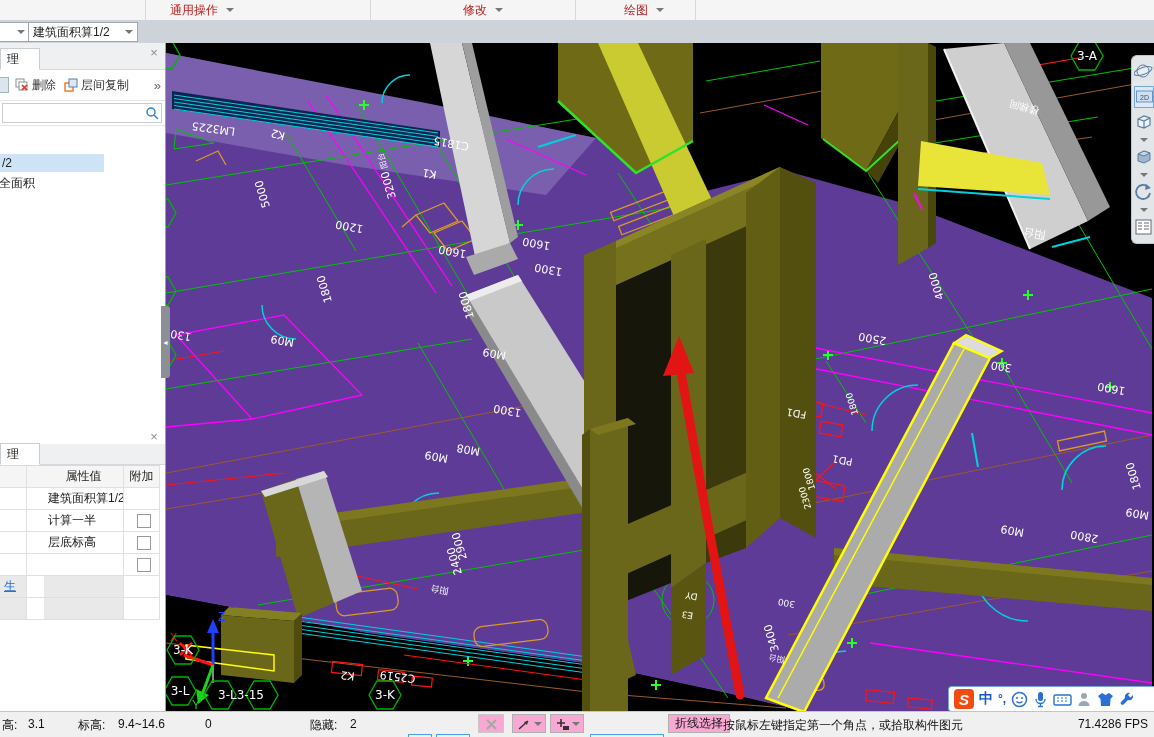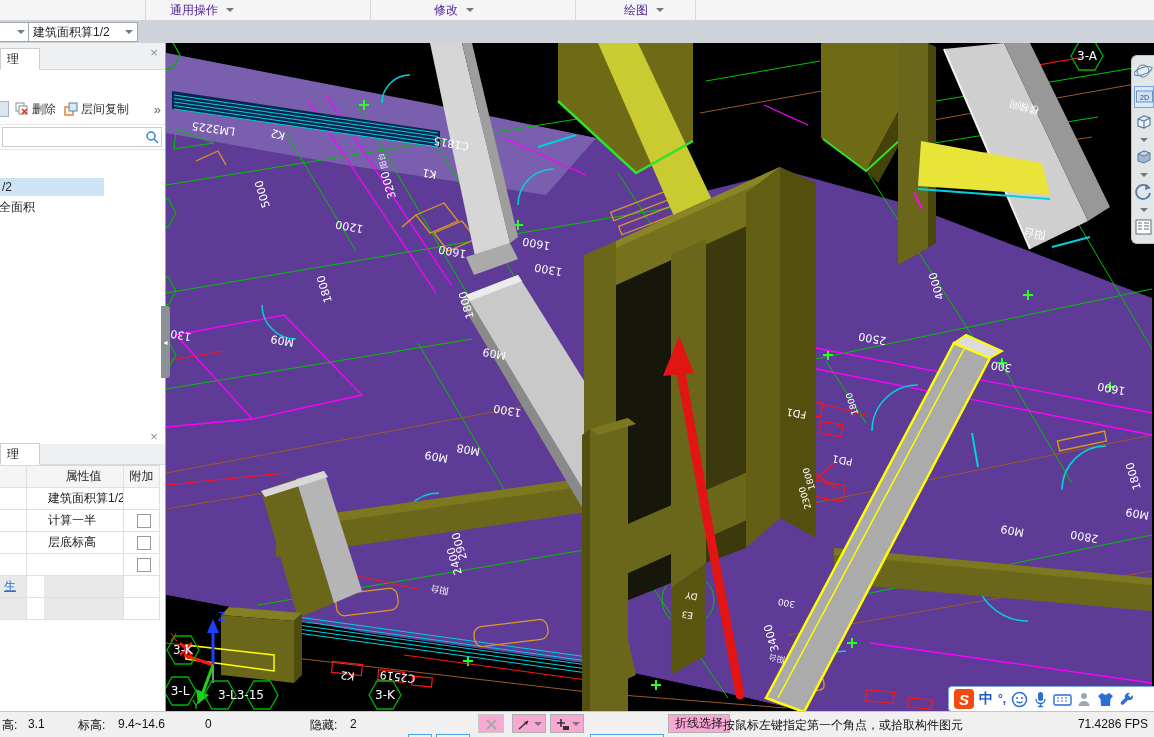--- a/index.html
+++ b/index.html
@@ -1,31 +1,31 @@
 <!DOCTYPE html>
 <html><head>
 <meta charset="utf-8">
 <style>
   html,body{margin:0;padding:0;background:#444;}
   .app{position:relative;width:1154px;height:737px;overflow:hidden;background:#000;
        font-family:"Liberation Sans","DejaVu Sans",sans-serif;font-size:12px;color:#222;}
   
   .menubar{position:absolute;top:0;left:0;right:0;height:20px;background:#f5f5f5;border-bottom:1px solid #dcdcdc;}
-  .menu-item{position:absolute;top:0;height:20px;display:flex;align-items:center;gap:8px;cursor:default;color:#4c1d95;}
+  .menu-item{position:absolute;top:0;height:20px;display:flex;align-items:center;gap:8px;cursor:default;color:#b91c1c;}
   .caret{width:0;height:0;border-left:4px solid transparent;border-right:4px solid transparent;border-top:4px solid #777;}
   .msep{position:absolute;top:0;bottom:0;width:1px;background:#d8d8d8;}
   .elementbar{position:absolute;top:20px;left:0;right:0;height:23px;background:#ced3d9;border-bottom:1px solid #9aa0a6;}
   .combo{position:absolute;top:2px;height:18px;background:#fff;border:1px solid #a0a6ad;display:flex;align-items:center;justify-content:space-between;padding:0 4px;gap:6px;}
   
   .panel{position:absolute;left:0;width:166px;background:#fff;border-right:1px solid #9aa0a6;box-sizing:border-box;}
   .ptitle{position:relative;height:26px;background:#eef0f2;border-bottom:1px solid #d5d9dd;}
   .ptab{position:absolute;left:0;bottom:-1px;height:20px;min-width:26px;background:#fff;border:1px solid #c9ced3;border-bottom:1px solid #fff;
         display:flex;align-items:center;padding:0 6px;font-size:12px;}
   .pclose{position:absolute;right:4px;top:3px;width:14px;height:14px;color:#8a8f94;font-size:13px;line-height:13px;text-align:center;cursor:default;}
-  .ptools{position:relative;height:30px;display:flex;align-items:center;gap:4px;border-bottom:1px solid #e4e6e8;padding-left:0;margin-top:24px;}
+  .ptools{position:relative;height:30px;display:flex;align-items:center;gap:4px;border-bottom:1px solid #e4e6e8;padding-left:0;}
   .tbtn{display:flex;align-items:center;gap:3px;font-size:12px;color:#333;padding:2px 2px;cursor:default;}
   .more{position:absolute;right:4px;color:#666;font-size:13px;}
   .searchrow{position:relative;height:24px;border-bottom:1px solid #e4e6e8;}
   .searchbox{position:absolute;left:2px;right:3px;top:2px;height:18px;border:1px solid #c8ccd0;background:#fff;}
   .searchbox input{position:absolute;left:2px;top:1px;width:130px;height:14px;border:none;outline:none;font-size:11px;}
   .sicon{position:absolute;right:2px;top:2px;}
   .litem{position:relative;height:18px;display:flex;align-items:center;font-size:12px;padding-left:2px;margin-top:2px;cursor:default;}
   .litem.sel{background:#cfe3f7;width:102px;}
   .litem.shift{margin-left:-3px;}
   
@@ -67,21 +67,21 @@
 </head>
 <body>
 
 <div class="app">
 
   <div class="menubar">
     <div class="menu-item" style="left:170px">
       <span>通用操作</span>
         <span class="caret"></span>
     </div>
-    <div class="menu-item" style="left:434px">
+    <div class="menu-item" style="left:463px">
       <span>修改</span>
         <span class="caret"></span>
     </div>
     <div class="menu-item" style="left:624px">
       <span>绘图</span>
         <span class="caret"></span>
     </div>
     <div class="msep" style="left:145px"></div>
     <div class="msep" style="left:370px"></div>
     <div class="msep" style="left:575px"></div>

